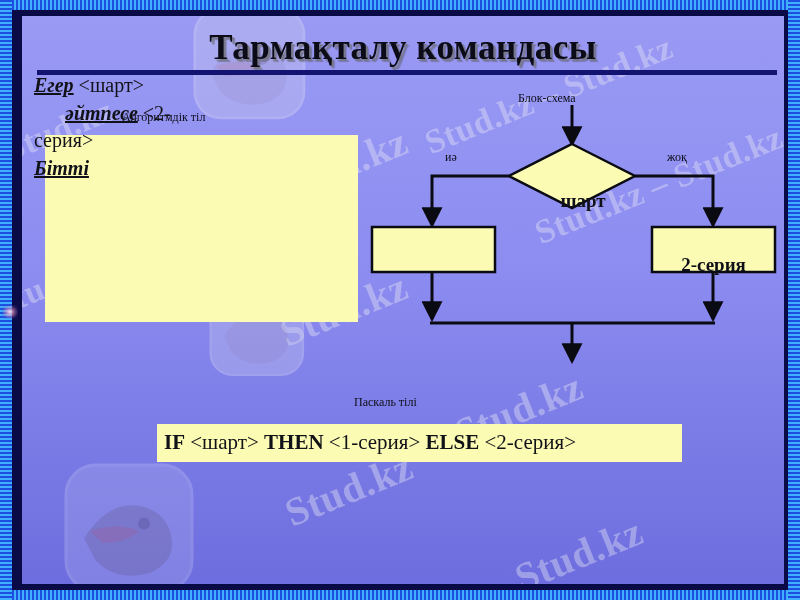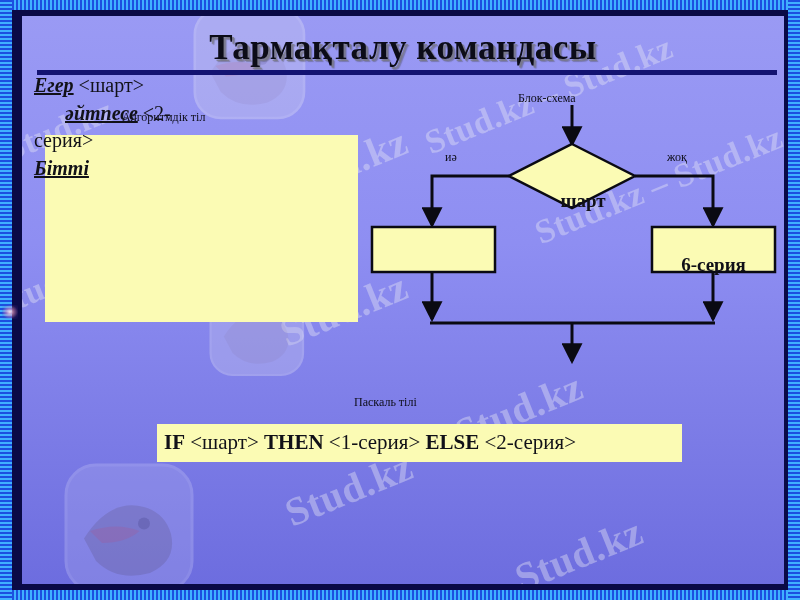--- a/index.html
+++ b/index.html
@@ -262,21 +262,21 @@
       <rect x="350" y="211" width="123" height="45" fill="#fbfbb4" stroke="#0a0a12" stroke-width="2.5"></rect>
       <rect x="630" y="211" width="123" height="45" fill="#fbfbb4" stroke="#0a0a12" stroke-width="2.5"></rect>
 
       <polyline points="410,256 410,303" fill="none" stroke="#0a0a12" stroke-width="3" marker-end="url(#arrow)"></polyline>
       <polyline points="691,256 691,303" fill="none" stroke="#0a0a12" stroke-width="3" marker-end="url(#arrow)"></polyline>
       <line x1="408" y1="307" x2="693" y2="307" stroke="#0a0a12" stroke-width="3"></line>
       <line x1="550" y1="307" x2="550" y2="345" stroke="#0a0a12" stroke-width="3" marker-end="url(#arrow)"></line>
     </svg>
 
     <div class="node-label" style="left:521px; top:174px; width:80px;">шарт</div>
-    <div class="node-label" style="left:630px; top:238px; width:123px;">6-серия</div>
+    <div class="node-label" style="left:630px; top:238px; width:123px;">2-серия</div>
     <div class="branch-label" style="left:423px; top:134px;">иә</div>
     <div class="branch-label" style="left:645px; top:134px;">жоқ</div>
 
     <div class="pascal-bar"></div>
     <div class="pascal-text">
       <b>IF</b>
       <span>&lt;шарт&gt;</span>
       <b>THEN</b>
       <span>&lt;1-серия&gt;</span>
       <b>ELSE</b>

